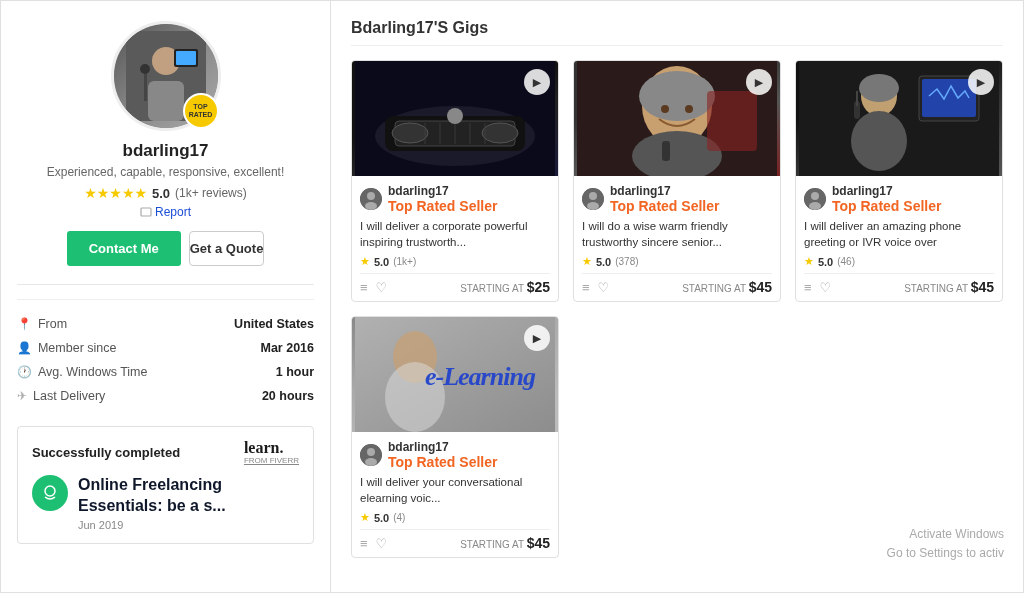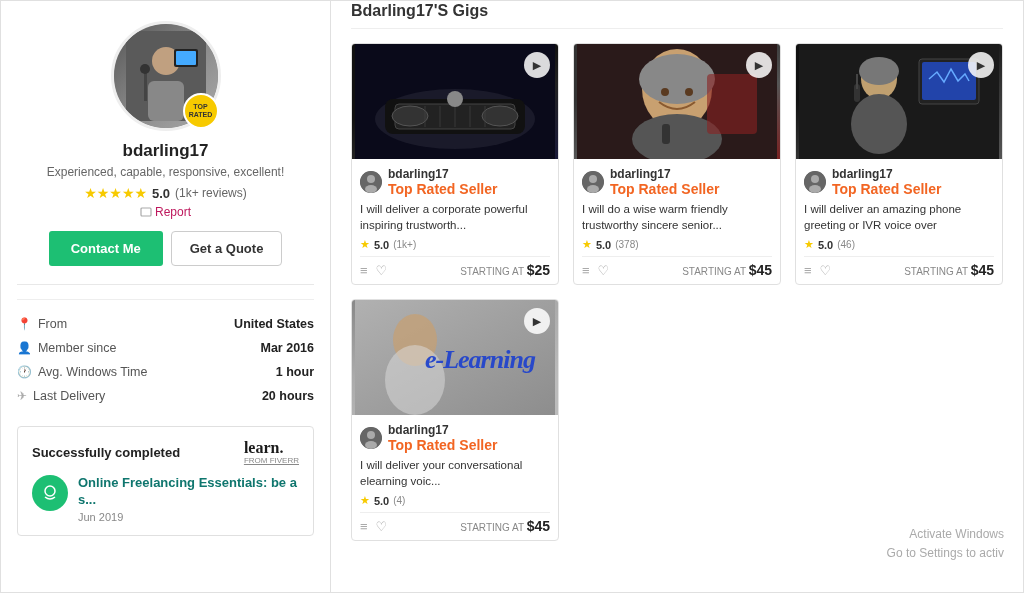--- a/index.html
+++ b/index.html
@@ -101,21 +101,21 @@
     .rating-score {
       font-weight: 700;
       color: #333;
       font-size: 13px;
     }
     .rating-count {
       color: #666;
       font-size: 12px;
     }
     .report-link {
-      color: #be185d;
+      color: #1d4ed8;
       font-size: 12px;
       cursor: pointer;
       display: flex;
       align-items: center;
       gap: 3px;
     }
     .report-link svg { vertical-align: middle; }
     .btn-row {
       display: flex;
       gap: 8px;
@@ -131,21 +131,21 @@
       padding: 9px 22px;
       font-size: 13px;
       font-weight: 700;
       cursor: pointer;
     }
     .btn-quote {
       background: #fff;
       color: #333;
       border: 1.5px solid #ccc;
       border-radius: 4px;
-      padding: 9px 18px;
+      padding: 9px 0;
       font-size: 13px;
       font-weight: 600;
       cursor: pointer;
     }
     .info-table {
       width: 100%;
       margin-top: 14px;
       border-top: 1px solid #eee;
       padding-top: 12px;
     }
@@ -214,35 +214,35 @@
       background: #1dbf73;
       border-radius: 50%;
       display: flex;
       align-items: center;
       justify-content: center;
       color: #fff;
       font-size: 16px;
     }
     .cert-info { flex: 1; }
     .cert-name {
-      font-size: 13px;
+      font-size: 16px;
       font-weight: 600;
-      color: #0f766e;
+      color: #0f172a;
       line-height: 1.3;
     }
     .cert-date {
       font-size: 11px;
       color: #888;
       margin-top: 2px;
     }
 
     
     .right-panel {
       flex: 1;
-      padding: 1px 20px;
+      padding: 18px 20px;
       background: #fff;
     }
     .gigs-title {
       font-size: 16px;
       font-weight: 700;
       color: #333;
       margin-bottom: 14px;
       border-bottom: 1px solid #eee;
       padding-bottom: 8px;
     }

